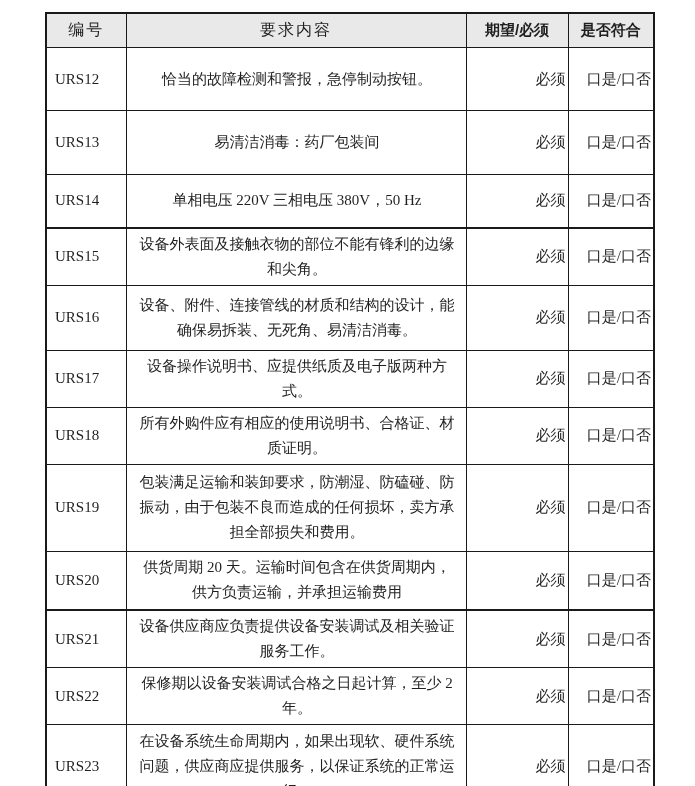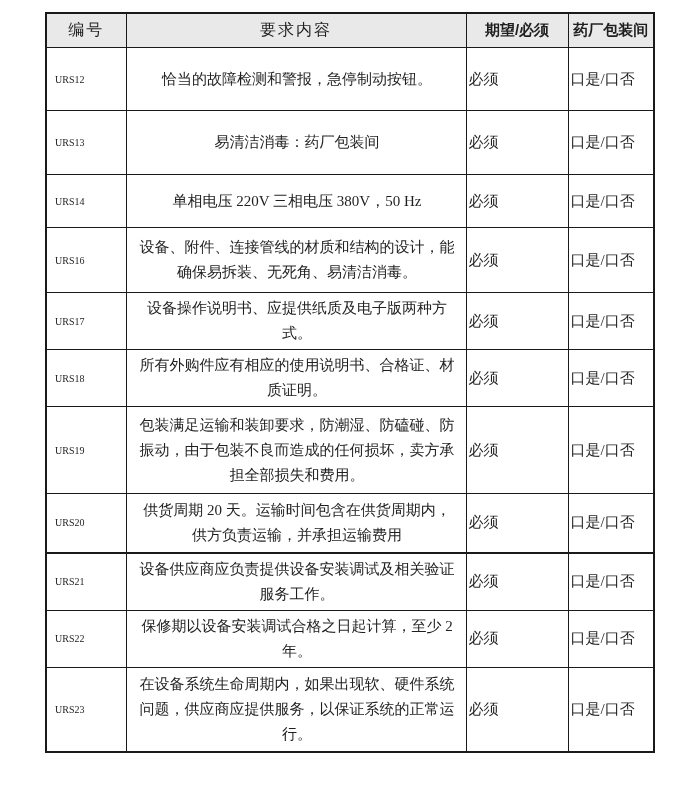--- a/index.html
+++ b/index.html
@@ -55,30 +55,30 @@
   }
   th.th-hei {
     font-family: "Liberation Sans", "DejaVu Sans", sans-serif;
     font-weight: bold;
     font-size: 15px;
   }
   td.cell-id {
     text-align: left;
     padding: 2px 2px 2px 8px;
     font-family: "Liberation Serif", "DejaVu Serif", serif;
-    font-size: 10px;
+    font-size: 15px;
   }
   td.cell-req {
     text-align: center;
     padding: 3px 8px 3px 10px;
     line-height: 25px;
   }
   td.cell-level,
   td.cell-comp {
-    text-align: left;
+    text-align: right;
     padding: 2px 2px;
   }
   tr.thick-top td {
     border-top: 2.4px solid #1a1a1a;
   }
 </style>
 </head>
 <body>
 
 <div class="page">
@@ -87,39 +87,45 @@
       <col class="c-id">
         <col class="c-req">
         <col class="c-level">
         <col class="c-comp">
     </colgroup>
     <thead>
       <tr>
         <th class="th-song">编号</th>
         <th class="th-song">要求内容</th>
         <th class="th-hei">期望/必须</th>
-        <th class="th-hei">药厂包装间</th>
+        <th class="th-hei">是否符合</th>
       </tr>
     </thead>
     <tbody id="table-body">
         <tr style="height: 63px;">
           <td class="cell-id">URS12</td>
           <td class="cell-req">恰当的故障检测和警报，急停制动按钮。</td>
           <td class="cell-level">必须</td>
           <td class="cell-comp">口是/口否</td>
         </tr>
         <tr style="height: 64px;">
           <td class="cell-id">URS13</td>
           <td class="cell-req">易清洁消毒：药厂包装间</td>
           <td class="cell-level">必须</td>
           <td class="cell-comp">口是/口否</td>
         </tr>
         <tr style="height: 53px;">
           <td class="cell-id">URS14</td>
           <td class="cell-req">单相电压 220V 三相电压 380V，50 Hz</td>
+          <td class="cell-level">必须</td>
+          <td class="cell-comp">口是/口否</td>
+        </tr>
+        <tr class="thick-top" style="height: 55px;">
+          <td class="cell-id">URS15</td>
+          <td class="cell-req">设备外表面及接触衣物的部位不能有锋利的边缘和尖角。</td>
           <td class="cell-level">必须</td>
           <td class="cell-comp">口是/口否</td>
         </tr>
         <tr style="height: 65px;">
           <td class="cell-id">URS16</td>
           <td class="cell-req">设备、附件、连接管线的材质和结构的设计，能确保易拆装、无死角、易清洁消毒。</td>
           <td class="cell-level">必须</td>
           <td class="cell-comp">口是/口否</td>
         </tr>
         <tr style="height: 54px;">

